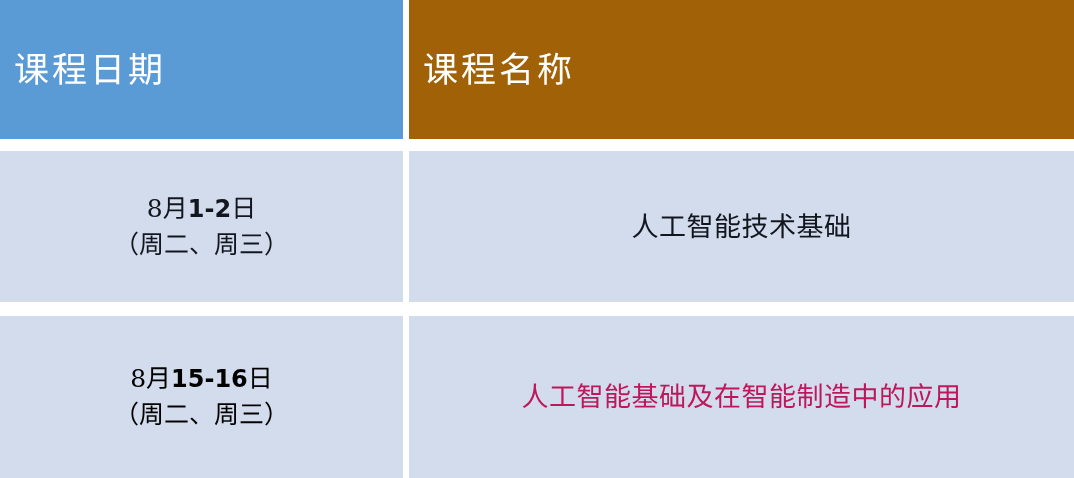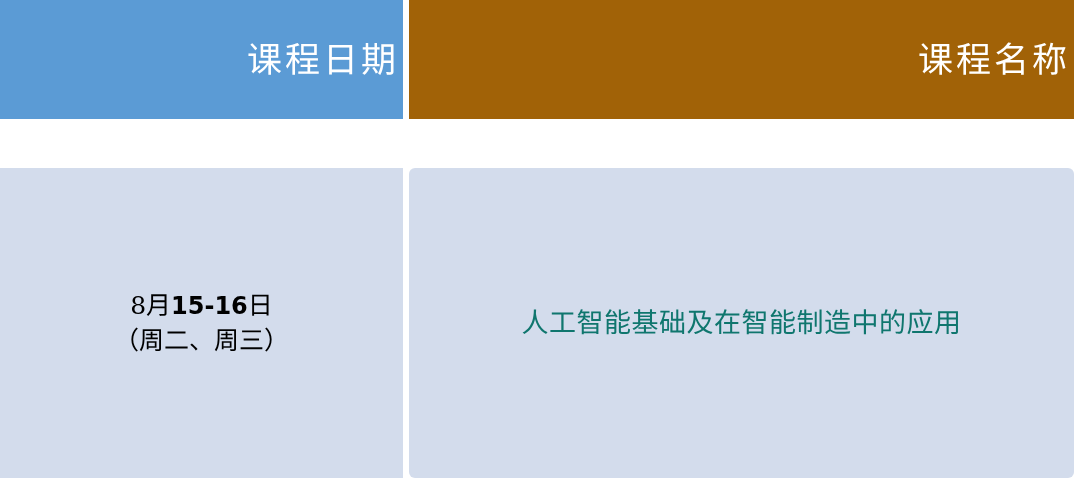--- a/index.html
+++ b/index.html
@@ -26,27 +26,27 @@
 
   col.col-date  { width: 403px; }
   col.col-gap   { width: 6px;   }
   col.col-name  { width: 665px; }
 
   
   .head-cell {
     height: 111px;
     background: #5b9bd5;
     color: #ffffff;
-    text-align: right;
+    text-align: left;
     vertical-align: middle;
     font-size: 35px;
     font-weight: 400;
     letter-spacing: 3px;
     line-height: 1.2;
-    padding: 4px;
+    padding: 14px;
   }
   .head-gap {
     background: #ffffff;
     padding: 0;
   }
   .gap-row td {
     height: 9px;
     background: #ffffff;
     padding: 0;
     font-size: 0;
@@ -121,39 +121,49 @@
   </thead>
 
   <tbody>
 
     <tr class="gap-row">
       <td style="background: rgb(255, 255, 255);"></td>
       <td style="background: rgb(255, 255, 255);"></td>
       <td style="background: rgb(255, 255, 255);"></td>
     </tr>
 
+    <tr class="row-1 row-shade-a">
+      <td class="data-cell" style="background: rgb(211, 220, 236); color: rgb(17, 22, 31);">
+        <span class="date-line-1"><span>8月</span><span class="date-num">1-2</span><span>日</span></span>
+        <span class="date-line-2">（周二、周三）</span>
+      </td>
+      <td class="cell-gap" style="background: rgb(255, 255, 255);"></td>
+      <td class="data-cell" style="background: rgb(211, 220, 236); color: rgb(17, 22, 31);">
+        <span class="course-name">人工智能技术基础</span>
+      </td>
+    </tr>
 
     <tr class="gap-row-thin">
       <td style="background: rgb(255, 255, 255);"></td>
       <td style="background: rgb(255, 255, 255);"></td>
       <td style="background: rgb(255, 255, 255);"></td>
     </tr>
 
 
     <tr class="gap-row-thin">
       <td style="background: rgb(255, 255, 255);"></td>
       <td style="background: rgb(255, 255, 255);"></td>
       <td style="background: rgb(255, 255, 255);"></td>
     </tr>
 
     <tr class="row-3 row-shade-a">
       <td class="data-cell" style="background: rgb(211, 220, 236); color: #000000; text-align: center;">
         <span class="date-line-1"><span>8月</span><span class="date-num">15-16</span><span>日</span></span>
         <span class="date-line-2">（周二、周三）</span>
       </td>
       <td class="cell-gap" style="background: rgb(255, 255, 255);"></td>
-      <td class="data-cell" style="background: rgb(211, 220, 236); color: #0f766e; border-radius: 6px;">
+      <td class="data-cell" style="background: rgb(211, 220, 236); color: #be185d;">
         <span class="course-name">人工智能基础及在智能制造中的应用</span>
       </td>
     </tr>
 
   </tbody>
 </table>
 
 </body></html>

